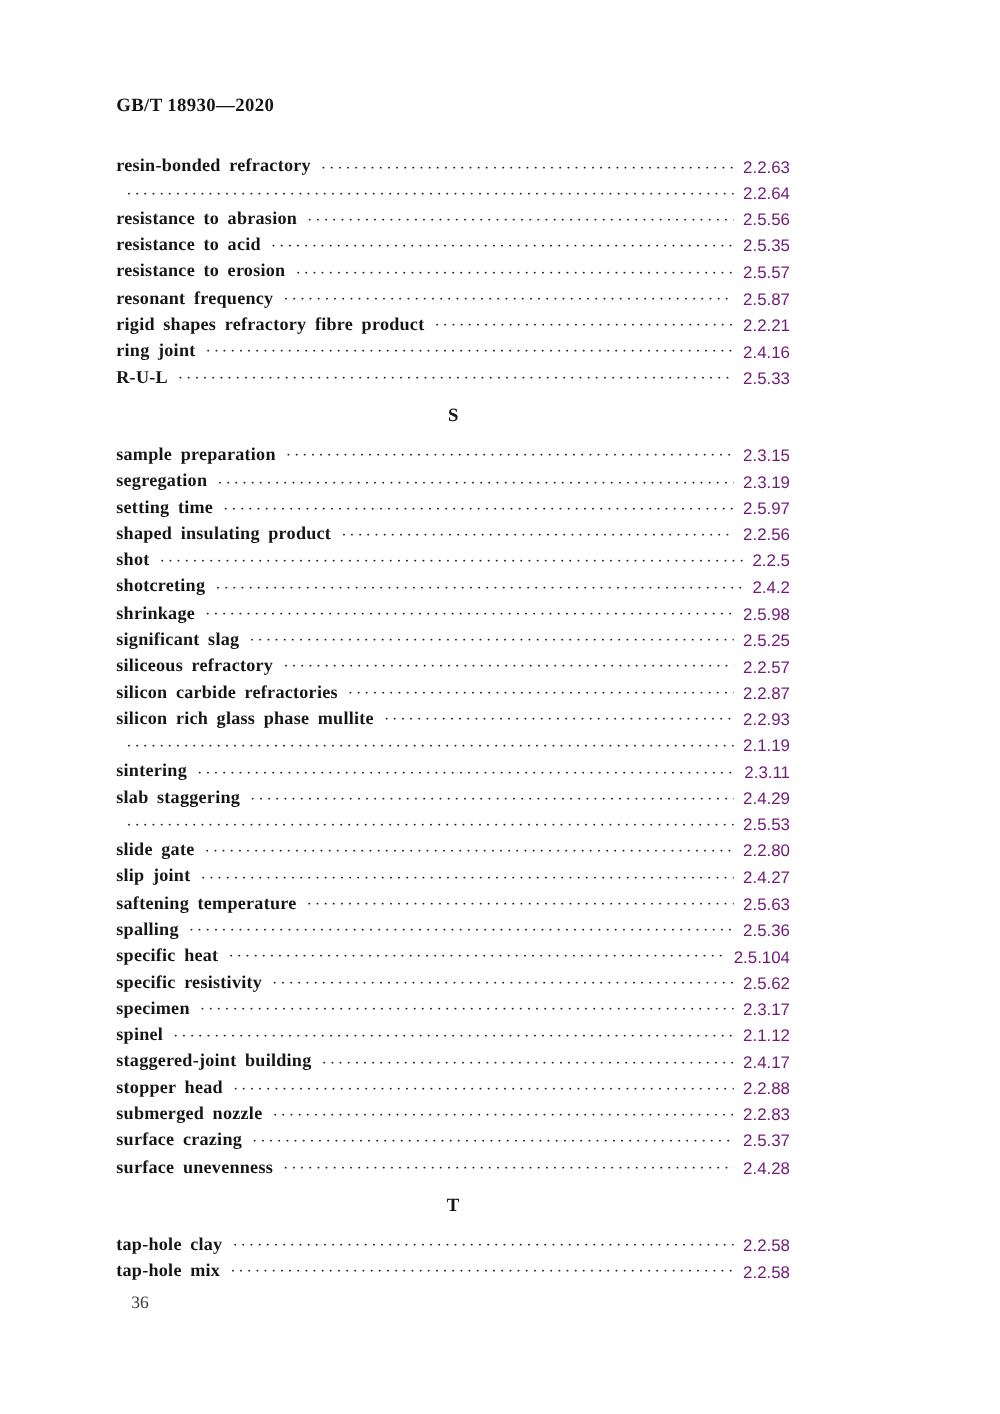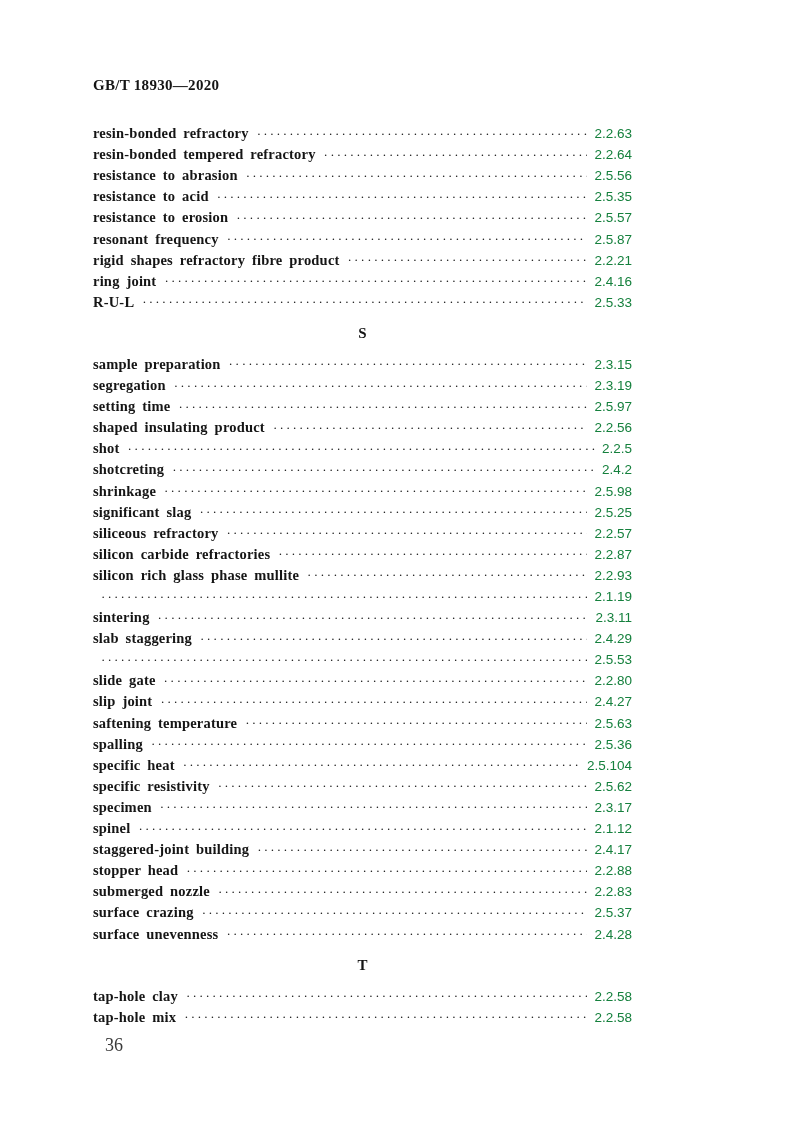--- a/index.html
+++ b/index.html
@@ -56,44 +56,43 @@
     white-space: nowrap;
     font-size: 13px;
     letter-spacing: 2.2px;
     margin: 0 7px 0 8px;
     color: #1c1c1c;
   }
   .ref {
     font-family: "Liberation Sans", sans-serif;
     font-size: 13.5px;
     white-space: nowrap;
-    color: #15803d;
+    color: #701a75;
   }
   .page-number {
     margin-top: 7px;
     padding-left: 12px;
-    font-size: 18px;
+    font-size: 14px;
     color: #3a3a3a;
   }
 </style>
 </head>
 <body>
 
 <div class="page">
   <div class="content">
     <div class="doc-header">GB/T 18930—2020</div>
 
     <div class="index-list">
         <div class="row">
           <span class="term">resin-bonded refractory</span>
           <span class="leader">················································································································································································································································</span>
           <span class="ref">2.2.63</span>
         </div>
         <div class="row">
-          <span class="term">resin-bonded tempered refractory</span>
           <span class="leader">················································································································································································································································</span>
           <span class="ref">2.2.64</span>
         </div>
         <div class="row">
           <span class="term">resistance to abrasion</span>
           <span class="leader">················································································································································································································································</span>
           <span class="ref">2.5.56</span>
         </div>
         <div class="row">
           <span class="term">resistance to acid</span>

